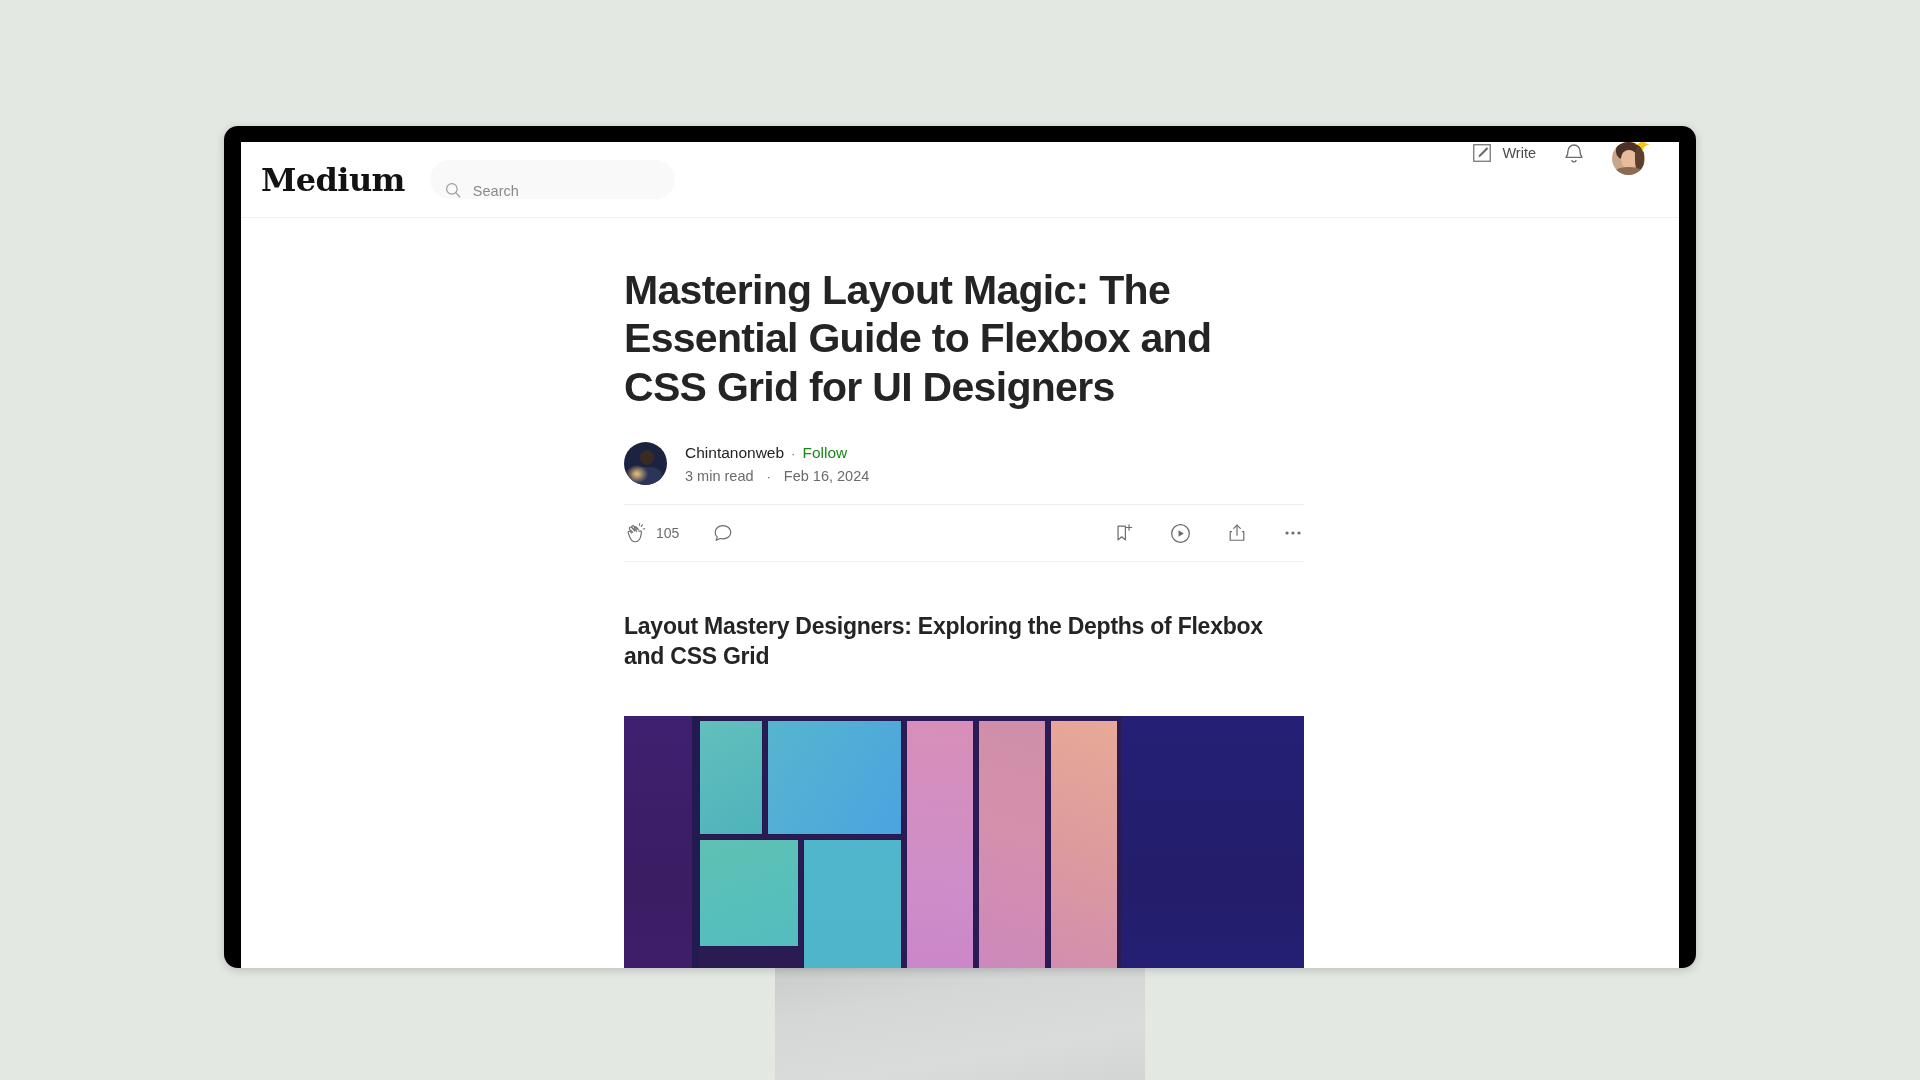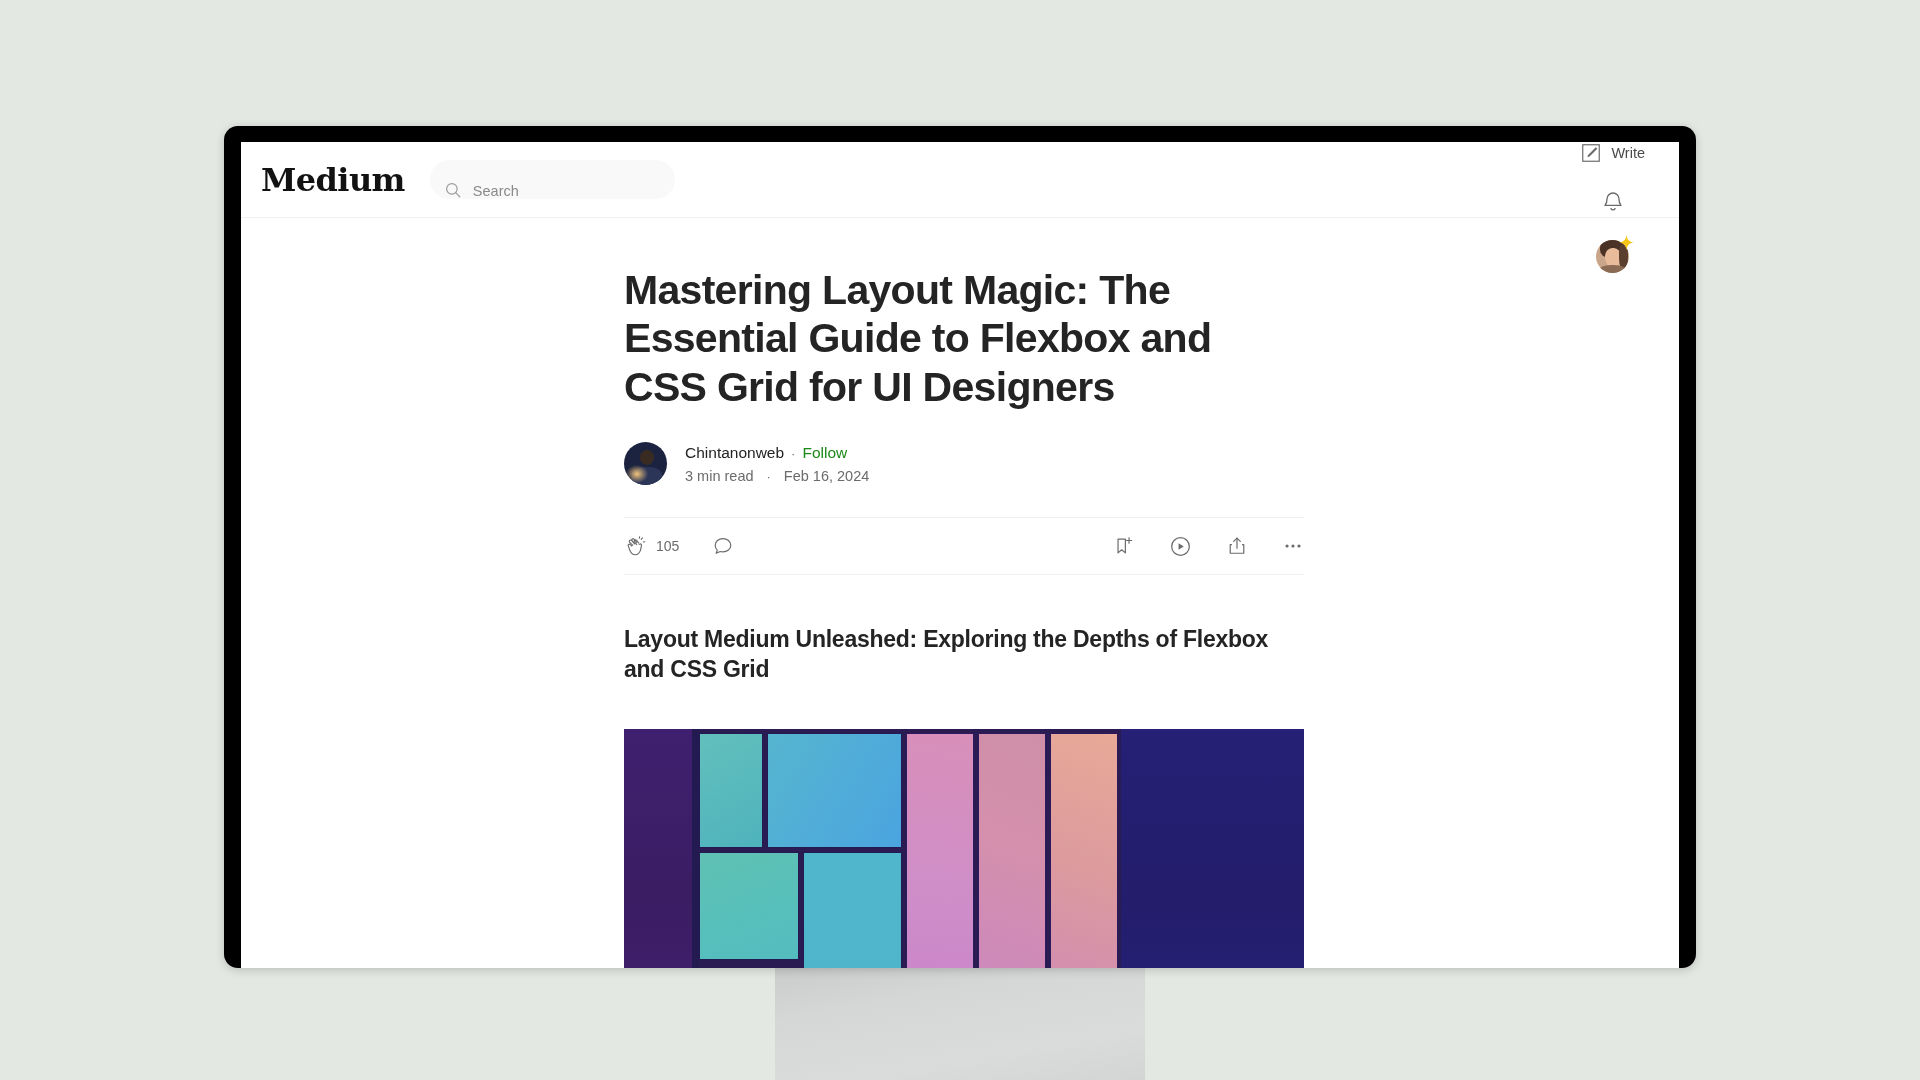--- a/index.html
+++ b/index.html
@@ -80,21 +80,21 @@
     color:#6b6b6b;
     margin-left:11px;
     width:170px;
   }
   #search-input::placeholder { color:#8a8a8a; }
 
   #header-right {
     position:absolute;
     right:34px; top:0;
     height:76px;
-    display:flex; align-items:center; gap:26px;flex-direction:column;
+    display:flex; align-items:flex-start; gap:26px;
   }
   #write-btn {
     display:flex; align-items:center; gap:9px;
     background:none; border:none; cursor:pointer;
     font-family:"Liberation Sans", sans-serif;
     font-size:14.5px;
     color:#4a4a4a;
   }
   #bell-btn { background:none; border:none; cursor:pointer; display:flex; }
   #avatar-wrap {
@@ -198,21 +198,21 @@
     font-size:15.5px;
   }
   #byline-line2 {
     font-size:14.5px; color:#6b6b6b;
     margin-top:4px;
     display:flex; align-items:center; gap:13px;
   }
 
   
   #engage-bar {
-    margin-top:32px;
+    margin-top:19px;
     height:58px;
     border-top:1px solid #efefef;
     border-bottom:1px solid #efefef;
     display:flex; align-items:center;
     justify-content:space-between;
   }
   #engage-left { display:flex; align-items:center; gap:33px; }
   .engage-item {
     display:flex; align-items:center; gap:9px;
     cursor:pointer; color:#6b6b6b;
@@ -388,21 +388,21 @@
                   <svg width="22" height="22" viewBox="0 0 24 24" fill="#6b6b6b">
                     <circle cx="5.5" cy="12" r="1.75"></circle>
                     <circle cx="12" cy="12" r="1.75"></circle>
                     <circle cx="18.5" cy="12" r="1.75"></circle>
                   </svg>
                 </span>
               </button>
             </div>
           </div>
 
-          <h2 id="subheading">Layout Medium Unleashed: Exploring the Depths of Flexbox and CSS Grid</h2>
+          <h2 id="subheading">Layout Mastery Designers: Exploring the Depths of Flexbox and CSS Grid</h2>
 
           <div id="hero-image">
 
             <div class="blk" style="left:0;top:0;width:68px;height:290px;background:linear-gradient(180deg,#3f2070 0%,#3a1d63 55%,#411f6b 100%);"></div>
 
             <div class="blk" style="left:68px;top:0;width:7px;height:290px;background:#241a52;"></div>
 
             <div class="blk" style="left:75px;top:4px;width:64px;height:115px;background:linear-gradient(150deg,#62c0bc 0%,#4fb3bd 100%);border:1.5px solid #241a52;"></div>
 
             <div class="blk" style="left:143px;top:4px;width:135px;height:115px;background:linear-gradient(120deg,#56b5cf 0%,#4ba4e0 100%);border:1.5px solid #241a52;"></div>

